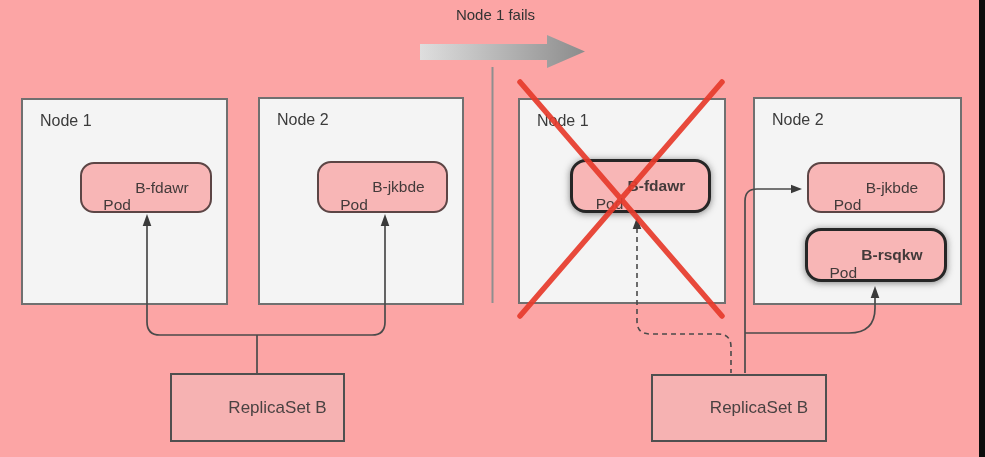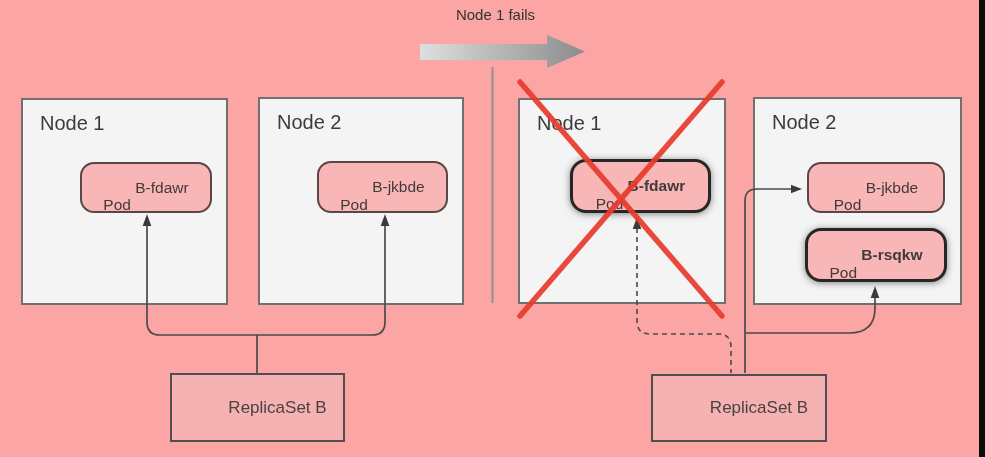--- a/index.html
+++ b/index.html
@@ -31,21 +31,21 @@
   }
 
   .node-box {
     position: absolute;
     background: #f4f4f4;
     border: 2px solid #707070;
   }
   .node-label {
     display: block;
     padding: 12px 16px 0 17px;
-    font-size: 20px;
+    font-size: 16px;
     color: #3b3b3b;
   }
 
   .pod {
     position: absolute;
     display: flex;
     align-items: center;
     justify-content: center;
     background: #f8b6b6;
     border: 2px solid #5c4545;

